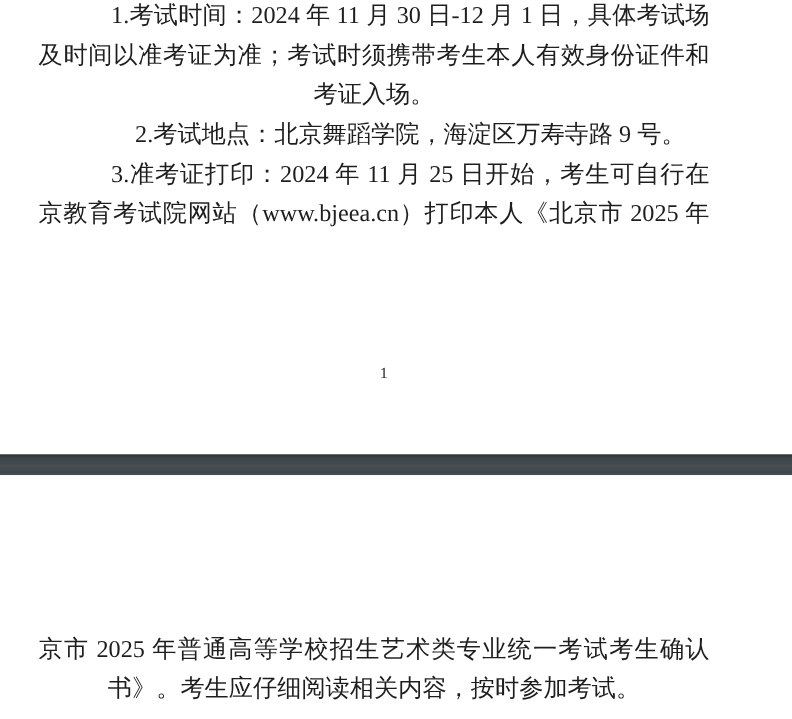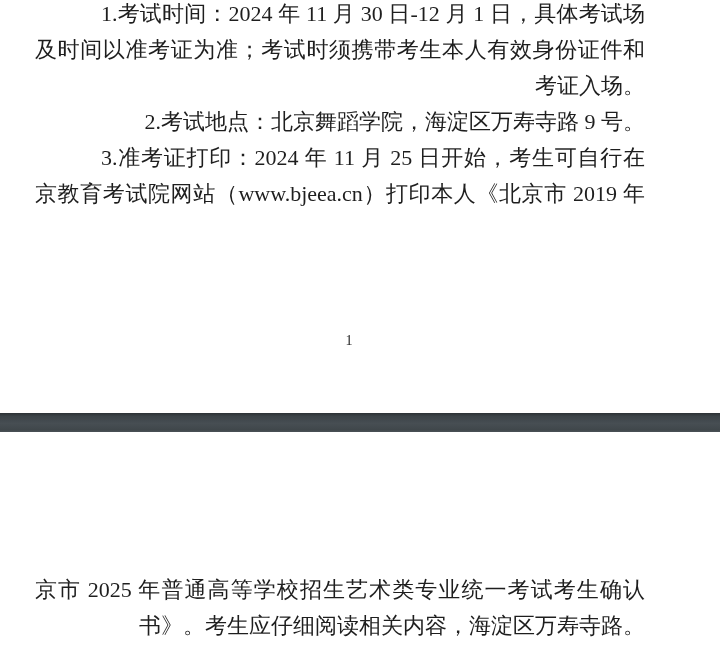--- a/index.html
+++ b/index.html
@@ -48,21 +48,21 @@
     left: 35px;
     width: 610px;
     font-size: 22px;
     line-height: 36px;
   }
   #p1text { top: -4px; }
   #p2text { top: 140px; } 
 
   .tline {
     white-space: nowrap;
-    text-align: right;
+    text-align: center;
   }
   .tline.j {
     white-space: normal;
     text-align: justify;
     text-align-last: justify;
     overflow: hidden;
     height: 36px;
   }
   .tline.indent { padding-left: 66px; }
 
@@ -83,27 +83,27 @@
 
 <div class="viewer">
 
   <div class="page" id="page1">
     <div class="textblock" id="p1text">
       <div class="tline j indent">1.考试时间：2024 年 11 月 30 日-12 月 1 日，具体考试场次</div>
       <div class="tline j">及时间以准考证为准；考试时须携带考生本人有效身份证件和准</div>
       <div class="tline">考证入场。</div>
       <div class="tline indent">2.考试地点：北京舞蹈学院，海淀区万寿寺路 9 号。</div>
       <div class="tline j indent">3.准考证打印：2024 年 11 月 25 日开始，考生可自行在北</div>
-      <div class="tline j">京教育考试院网站（www.bjeea.cn）打印本人《北京市 2019 年</div>
+      <div class="tline j">京教育考试院网站（www.bjeea.cn）打印本人《北京市 2025 年</div>
     </div>
     <div class="page-number">1</div>
   </div>
 
   <div class="page-separator"></div>
 
   <div class="page" id="page2">
     <div class="textblock" id="p2text">
       <div class="tline j">京市 2025 年普通高等学校招生艺术类专业统一考试考生确认</div>
-      <div class="tline">书》。考生应仔细阅读相关内容，海淀区万寿寺路。</div>
+      <div class="tline">书》。考生应仔细阅读相关内容，按时参加考试。</div>
     </div>
   </div>
 
 </div>
 
 </body></html>

